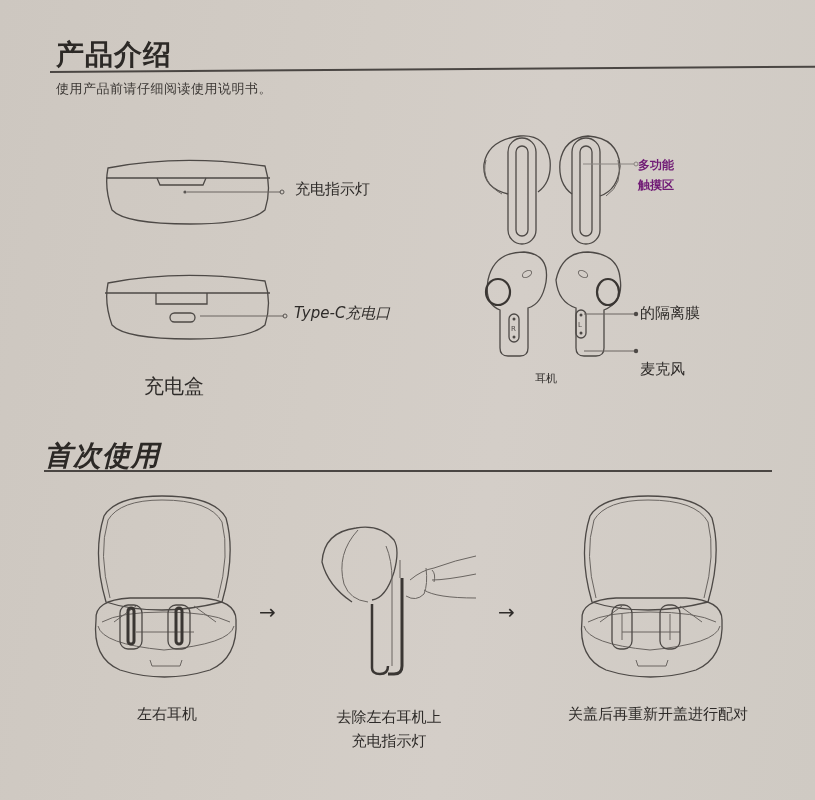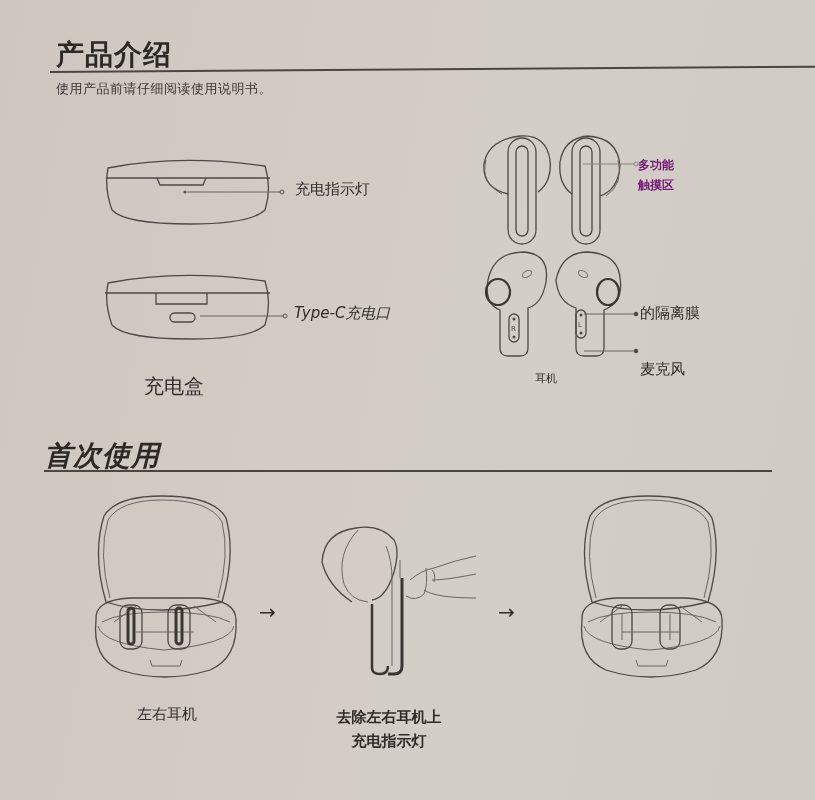--- a/index.html
+++ b/index.html
@@ -132,32 +132,33 @@
   <path class="ln" d="M36,82 Q12,66 6,42 Q8,12 40,8 Q64,4 78,20 Q84,30 78,52 Q70,78 56,80"></path>
   <path class="ln2" d="M42,10 Q20,34 28,64 Q34,80 52,82"></path>
   <path class="ln" d="M56,84 L56,148" style="stroke:#3a3633; stroke-width:2.5"></path>
   <path class="ln" d="M56,148 Q56,154 64,154 Q72,154 72,146" style="stroke:#3a3633; stroke-width:2.5"></path>
   <path class="ln2" d="M70,26 Q76,40 76,60 L76,146"></path>
   <path class="thick" d="M86,58 L86,146 Q86,154 78,154 L72,154"></path>
   <path class="ln2" d="M84,40 L84,58"></path>
   <path class="ln2" d="M94,60 Q106,50 118,48 Q140,40 160,36 M110,48 Q112,64 108,74 Q100,82 90,76 M116,60 Q130,60 160,54 M108,70 Q120,78 160,78 M116,50 Q120,54 118,62"></path>
 </svg>
 <div class="abs" style="left:498px; top:600px; font-size:20px; color:#2e2b29;">→</div>
-<div class="abs caption" style="left:324px; top:705px; width:130px;font-weight:bold;">
+<div class="abs caption" style="left:324px; top:705px; width:130px;">
   <span>去除左右耳机上</span>
   <span>充电指示灯</span>
 </div>
 
 <svg style="left:576px; top:494px;" width="150" height="190">
   <path class="ln" d="M16,108 Q2,60 14,22 Q26,2 72,2 Q124,2 136,24 Q146,60 132,108 Q100,116 72,116 Q40,116 16,108 Z"></path>
   <path class="ln2" d="M20,104 Q8,60 18,26 Q30,6 72,6 Q120,6 132,28 Q140,60 128,104"></path>
   <path class="ln" d="M6,126 Q4,106 40,104 L110,104 Q146,106 146,126 Q148,164 120,176 Q74,190 30,176 Q2,164 6,126 Z"></path>
   <path class="ln2" d="M8,132 Q12,150 74,156 Q140,150 144,132"></path>
   <path class="ln2" d="M12,128 Q30,118 74,118 Q120,118 140,128"></path>
   <path class="ln2" d="M24,128 L46,112 M126,128 L104,112 M46,138 L104,138"></path>
   <rect class="ln" x="36" y="111" width="20" height="44" rx="8"></rect>
   <path class="ln2" d="M46,120 L46,146"></path>
   <rect class="ln" x="84" y="111" width="20" height="44" rx="8"></rect>
   <path class="ln2" d="M94,120 L94,146"></path>
   <path class="ln2" d="M60,166 L62,172 L90,172 L92,166"></path>
 </svg>
 <div class="abs caption" style="left:538px; top:702px; width:240px;">
+  <span>关盖后再重新开盖进行配对</span>
 </div>
 
 </body></html>

